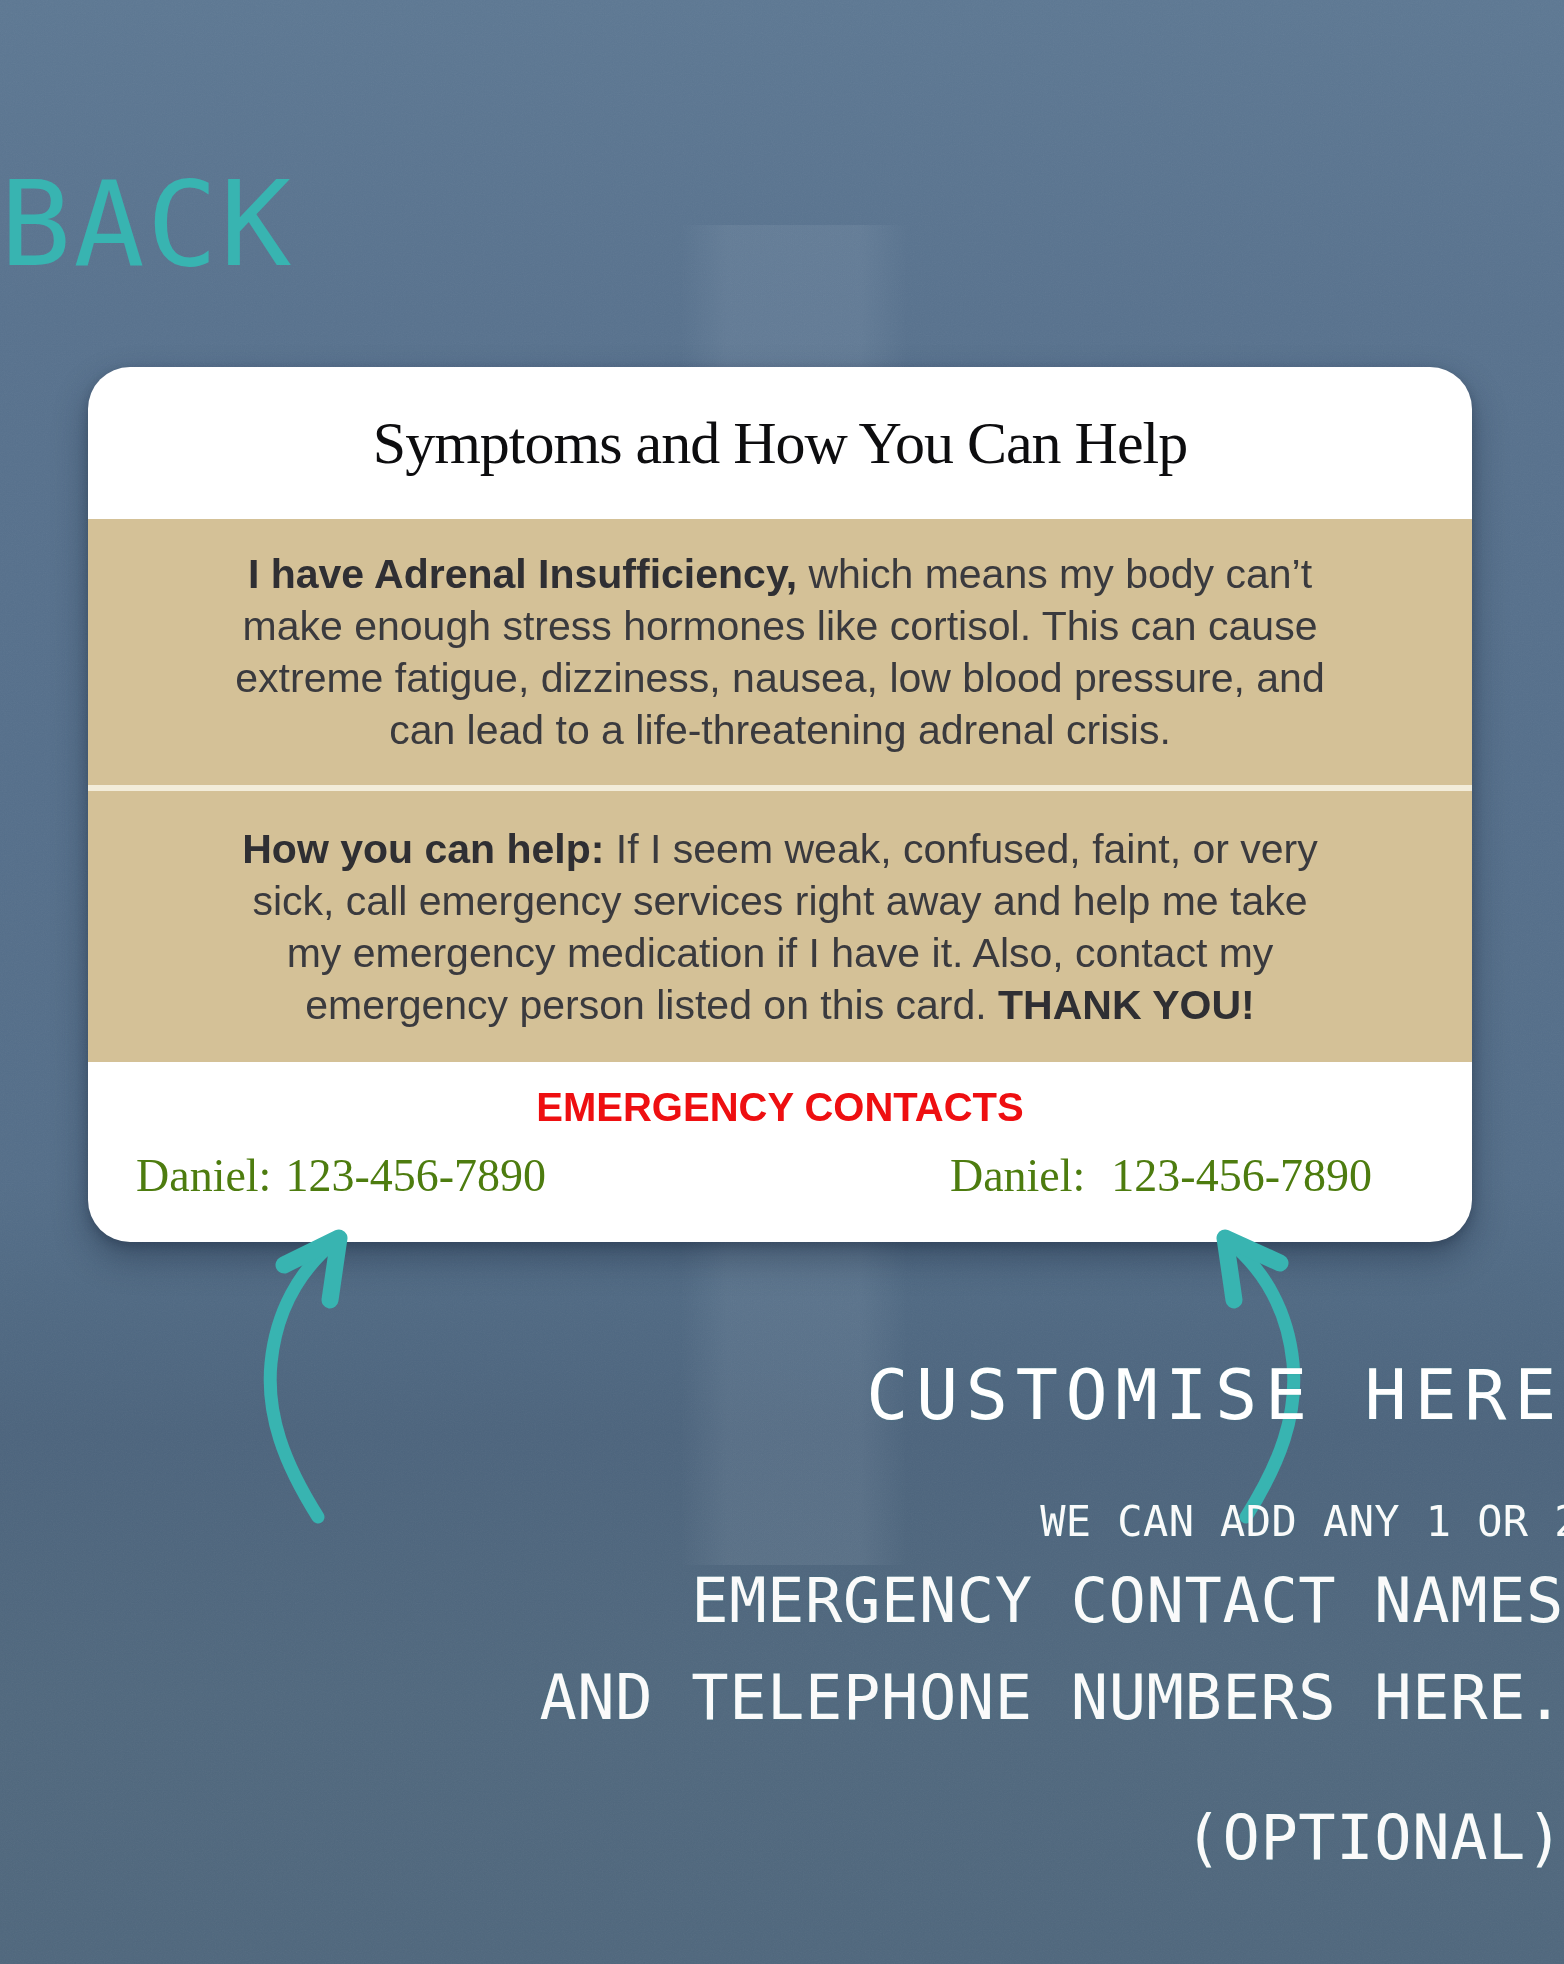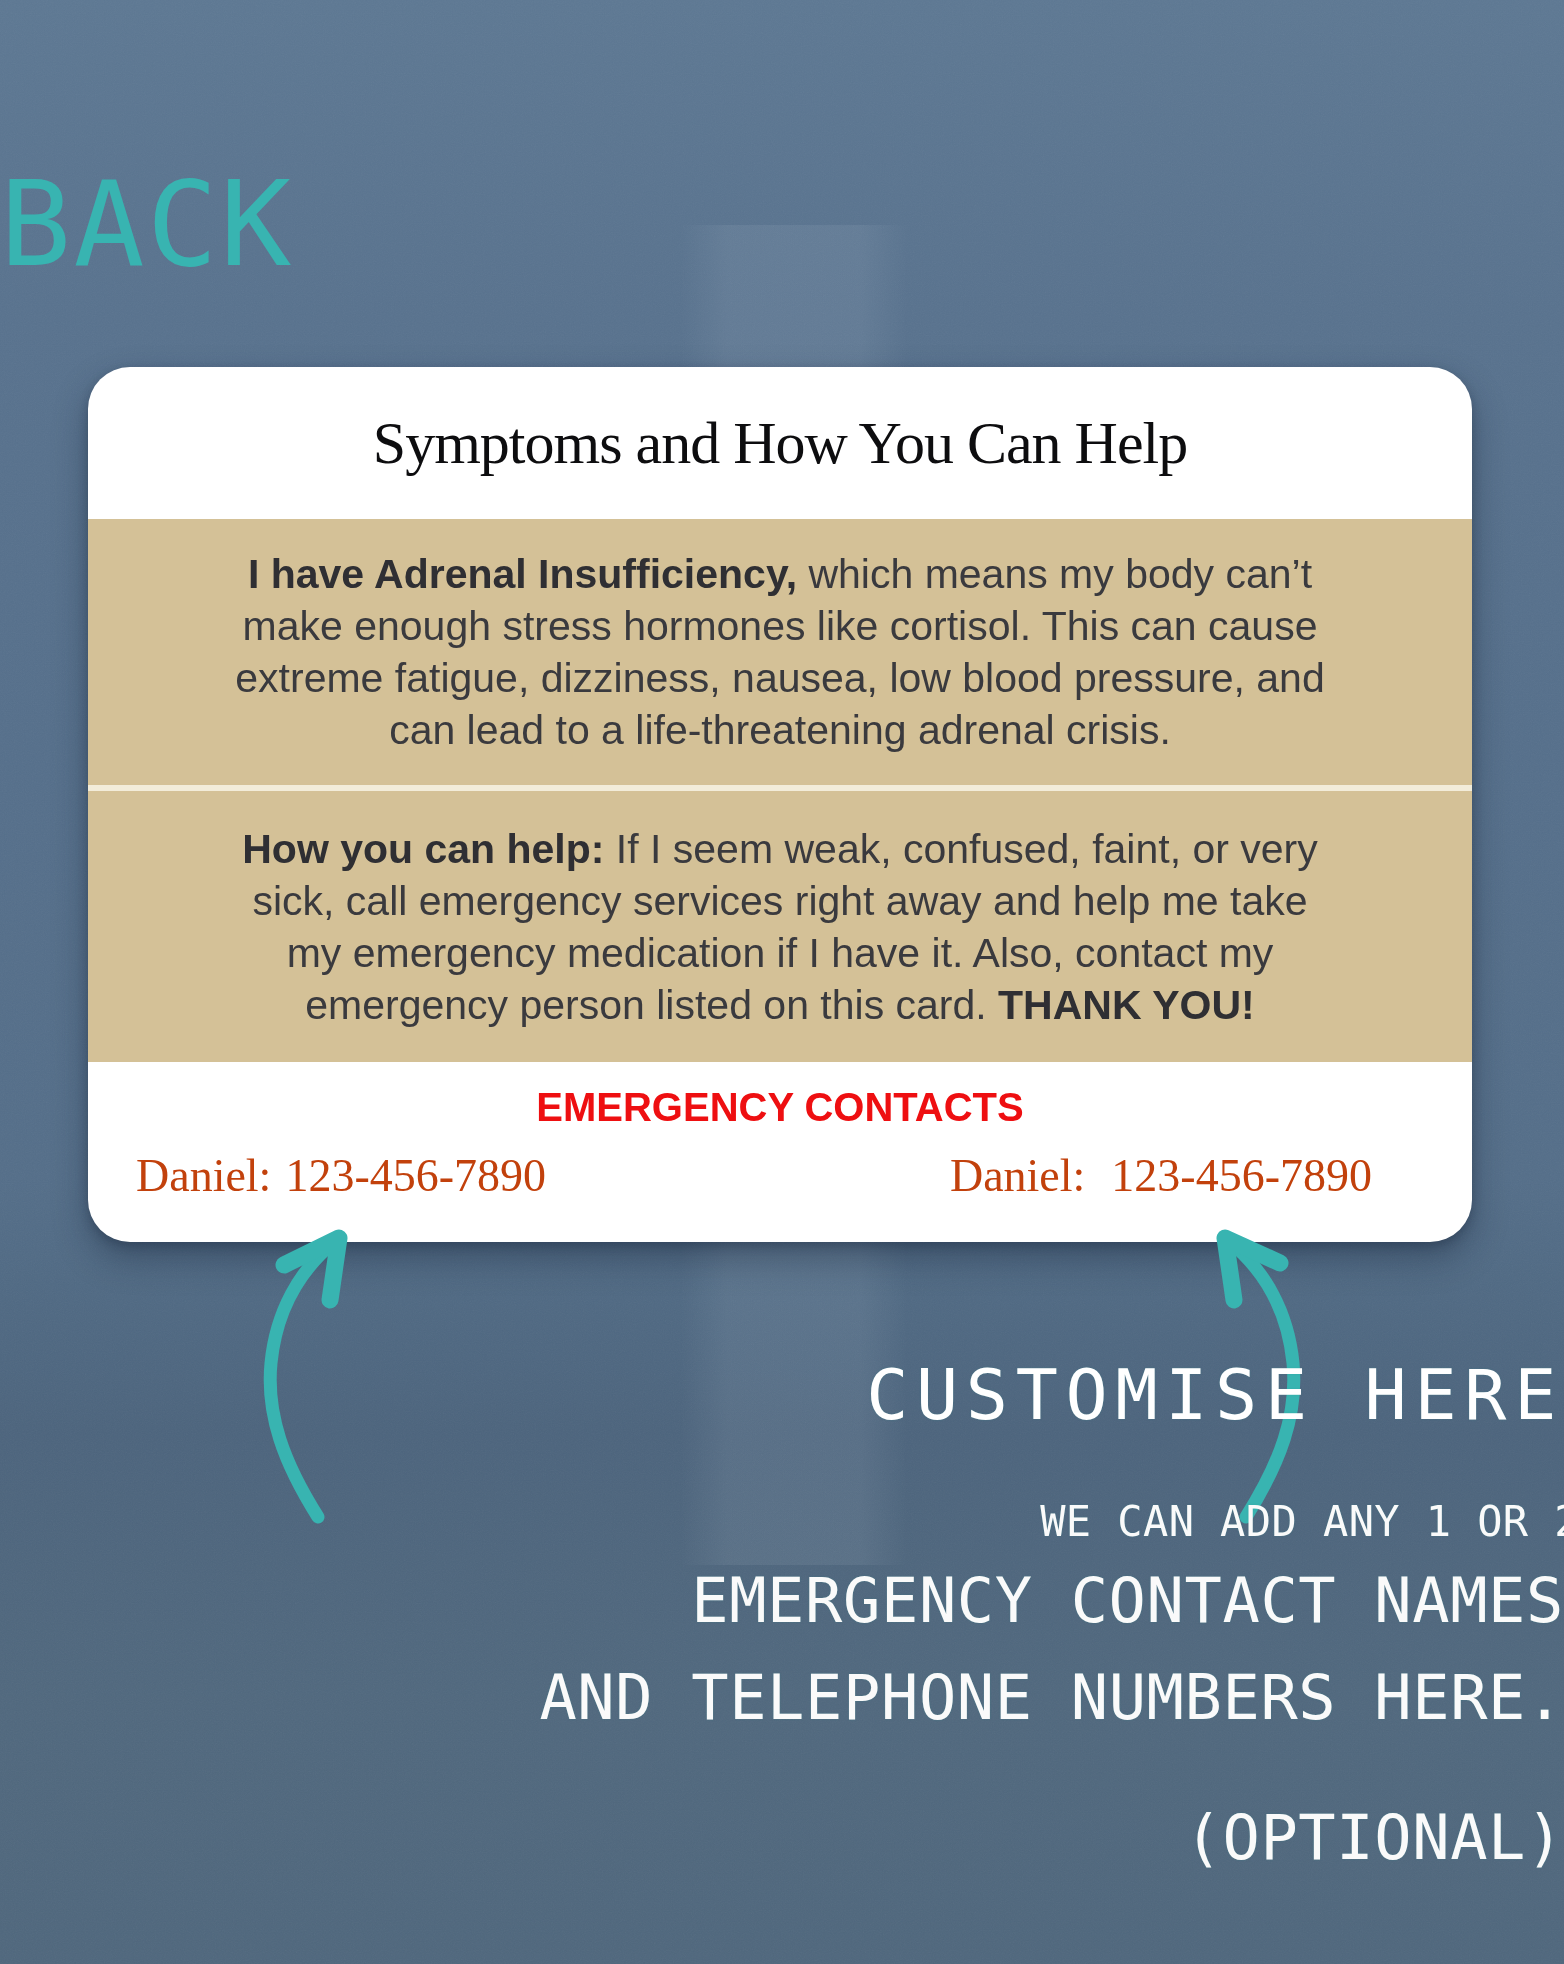--- a/index.html
+++ b/index.html
@@ -67,21 +67,21 @@
     text-align:center;
     font-family:"Liberation Sans", sans-serif;
     font-weight:700;font-size:40px;line-height:60px;
     color:#ee0f11;letter-spacing:0;
   }
   .contacts-row{
     margin-top:14px;
     display:flex;justify-content:space-between;
     padding:0 100px 0 48px;
     font-family:"Liberation Serif", serif;
-    font-size:46px;line-height:50px;color:#c2410c;
+    font-size:46px;line-height:50px;color:#4d7c0f;
   }
   .contact{display:flex;}
   .contact .gap-sm{width:14px;}
   .contact .gap-lg{width:26px;}
 
   
   .arrows{position:absolute;inset:0;width:100%;height:100%;pointer-events:none;}
 
   
   .caption{

